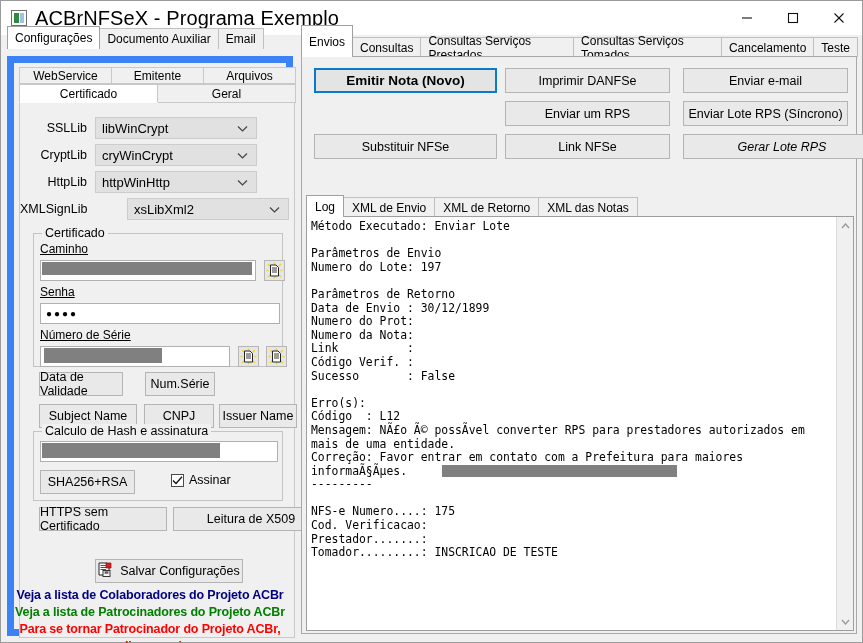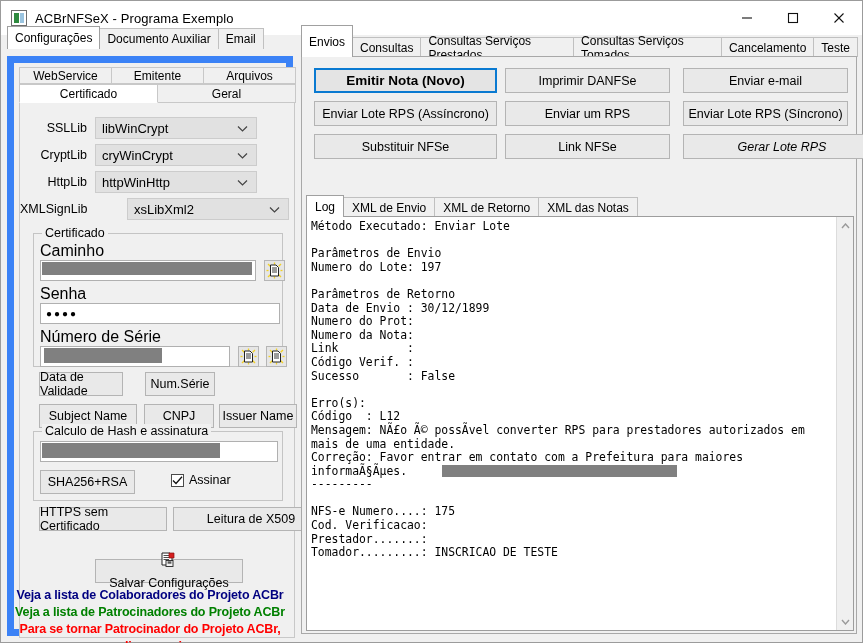--- a/index.html
+++ b/index.html
@@ -40,21 +40,21 @@
     width: 5px; height: 10px;
     background: #2f8a3f;
   }
   .title-icon::after {
     content: "";
     position: absolute; left: 8px; top: 2px;
     width: 4px; height: 10px;
     background: #9ac4e0;
   }
   .title-text {
-    font-size: 13px;
+    font-size: 20px;
     color: #000;
     letter-spacing: 0.1px;
   }
   .win-btns {
     position: absolute; right: 0; top: 0;
     height: 33px; display: flex;
   }
   .win-btn {
     width: 46px; height: 33px;
     display: flex; align-items: center; justify-content: center;
@@ -169,21 +169,22 @@
   .groupbox > .gb-title {
     position: absolute;
     top: -8px; left: 8px;
     background: #f0f0f0;
     padding: 0 3px;
     font-size: 12.5px;
   }
 
   .field-label {
     position: absolute;
-    font-size: 16px;
+    font-size: 12px;
+    text-decoration: underline;
   }
   .textbox {
     position: absolute;
     background: #ffffff;
     border: 1px solid #b0b0b0;
     height: 21px;
     display: flex; align-items: center;
     padding-left: 5px;
     font-size: 12.5px;
     overflow: hidden;
@@ -548,21 +549,21 @@
           </span>
           <span>Assinar</span>
         </div>
       </div>
 
       <div class="btn" style="left:19px; top:404px; width:128px;">HTTPS sem Certificado</div>
       <div class="btn" style="left:153px; top:404px; width:144px;padding-left:12px;">Leitura de X509</div>
 
     </div>
 
-    <div class="savebtn" style="left:81px; top:496px; width:148px;flex-direction:column;">
+    <div class="savebtn" style="left:81px; top:496px; width:148px;">
       <span>
         <svg width="16" height="15" viewBox="0 0 16 15">
           <path d="M1 1 L9 1 L11 3 L11 13 L1 13 Z" fill="#ffffff" stroke="#222" stroke-width="1"></path>
           <line x1="2.5" y1="3.5" x2="8" y2="3.5" stroke="#222" stroke-width="0.8"></line>
           <line x1="2.5" y1="5.5" x2="8" y2="5.5" stroke="#222" stroke-width="0.8"></line>
           <line x1="2.5" y1="7.5" x2="8" y2="7.5" stroke="#222" stroke-width="0.8"></line>
           <path d="M8 1 L13 1 L13 6 L8 6 Z" fill="#d61f1f" stroke="#8a0f0f" stroke-width="0.7"></path>
           <rect x="5" y="8.5" width="7" height="6" fill="#f2f2f2" stroke="#222" stroke-width="0.9"></rect>
           <rect x="6.6" y="9.3" width="3.8" height="2.4" fill="#5a5a5a"></rect>
         </svg>
@@ -587,21 +588,20 @@
       <div class="rtab">Cancelamento</div>
       <div class="rtab">Teste</div>
     </div>
 
     <div class="rpanel-body">
 
       <div class="bigbtn focused" style="left:12px; top:11px; width:183px;">Emitir Nota (Novo)</div>
       <div class="bigbtn" style="left:203px; top:11px; width:165px;">Imprimir DANFSe</div>
       <div class="bigbtn" style="left:381px; top:11px; width:165px;">Enviar e-mail</div>
 
-      <div class="bigbtn" style="left:12px; top:44px; width:183px;">Enviar Lote RPS (Assíncrono)</div>
       <div class="bigbtn" style="left:203px; top:44px; width:165px;">Enviar um RPS</div>
       <div class="bigbtn" style="left:381px; top:44px; width:165px;">Enviar Lote RPS (Síncrono)</div>
 
       <div class="bigbtn" style="left:12px; top:77px; width:183px;">Substituir NFSe</div>
       <div class="bigbtn" style="left:203px; top:77px; width:165px;">Link NFSe</div>
       <div class="bigbtn" style="left:381px; top:77px; width:198px;font-style:italic;">Gerar Lote RPS</div>
 
       <div class="logtabs">
         <div class="ltab active">Log</div>
         <div class="ltab">XML de Envio</div>

